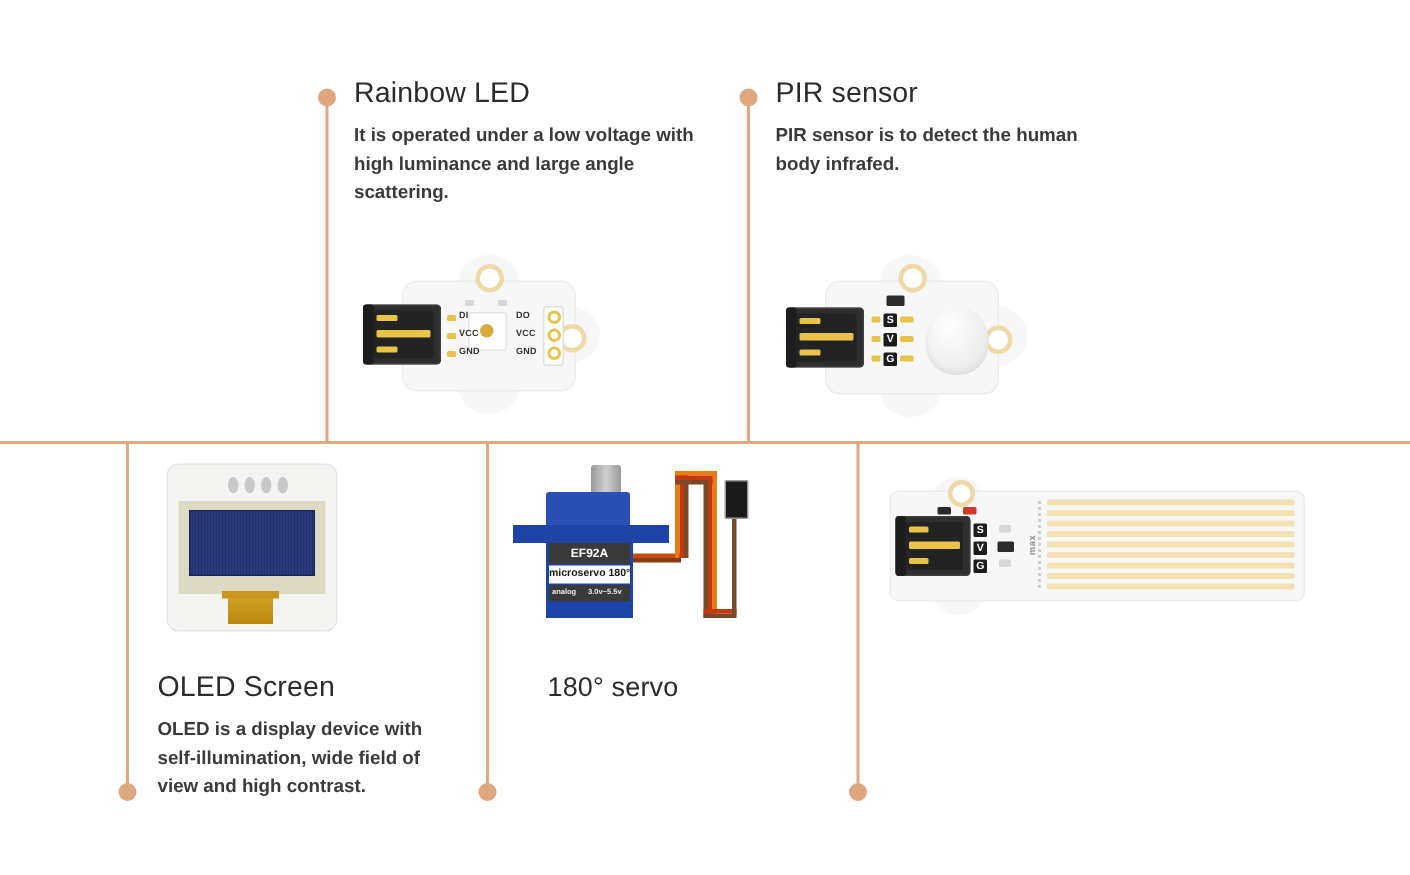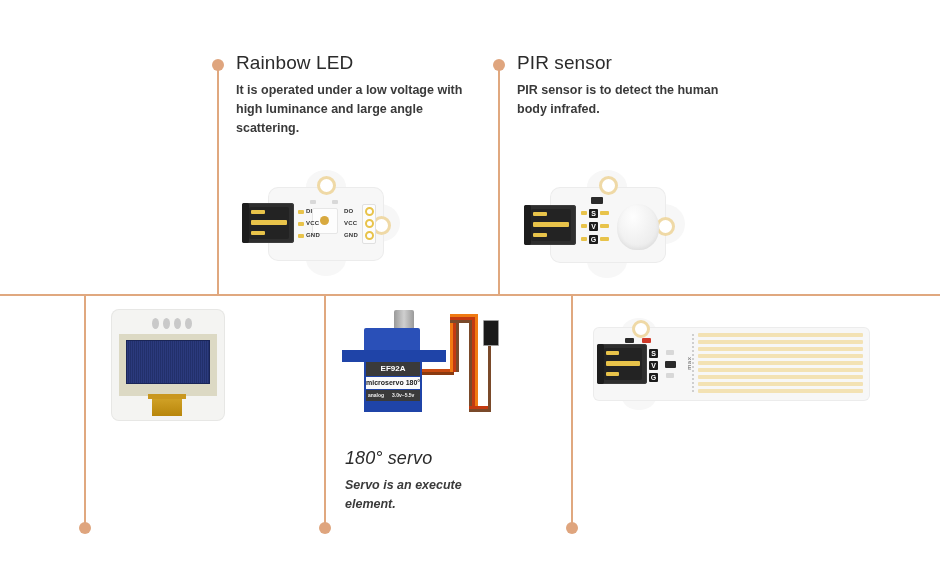--- a/index.html
+++ b/index.html
@@ -151,24 +151,27 @@
   <div class="callout" style="left:236px;top:52px;width:230px;">
     <p class="c-title">Rainbow LED</p>
     <p class="c-body">It is operated under a low voltage with high luminance and large angle scattering.</p>
   </div>
 
   <div class="callout" style="left:517px;top:52px;width:215px;">
     <p class="c-title">PIR sensor</p>
     <p class="c-body">PIR sensor is to detect the human body infrafed.</p>
   </div>
 
-
-  <div class="callout" style="left:345px;top:448px;width:160px;font-style:italic;">
+  <div class="callout" style="left:105px;top:448px;width:190px;">
+    <p class="c-title">OLED Screen</p>
+    <p class="c-body">OLED is a display device with self-illumination, wide field of view and high contrast.</p>
+  </div>
+
+  <div class="callout" style="left:365px;top:448px;width:160px;">
     <p class="c-title sm">180° servo</p>
-    <p class="c-body">Servo is an execute element.</p>
   </div>
 
   <div class="callout" style="left:594px;top:448px;width:165px;">
   </div>
 
   <div class="led-board" style="left:248px;top:170px;width:152px;height:105px;">
 
     <div class="pcb-lobe" style="left:58px;top:0px;width:40px;height:34px;"></div>
     <div class="pcb-lobe" style="left:58px;top:72px;width:40px;height:34px;"></div>
     <div class="pcb-lobe" style="left:112px;top:34px;width:40px;height:38px;"></div>

